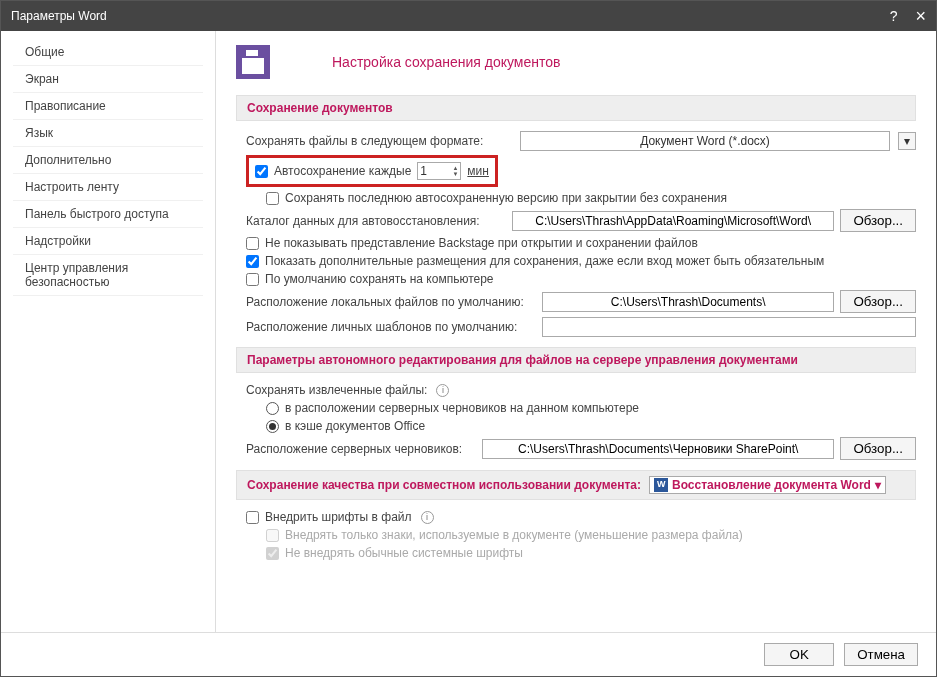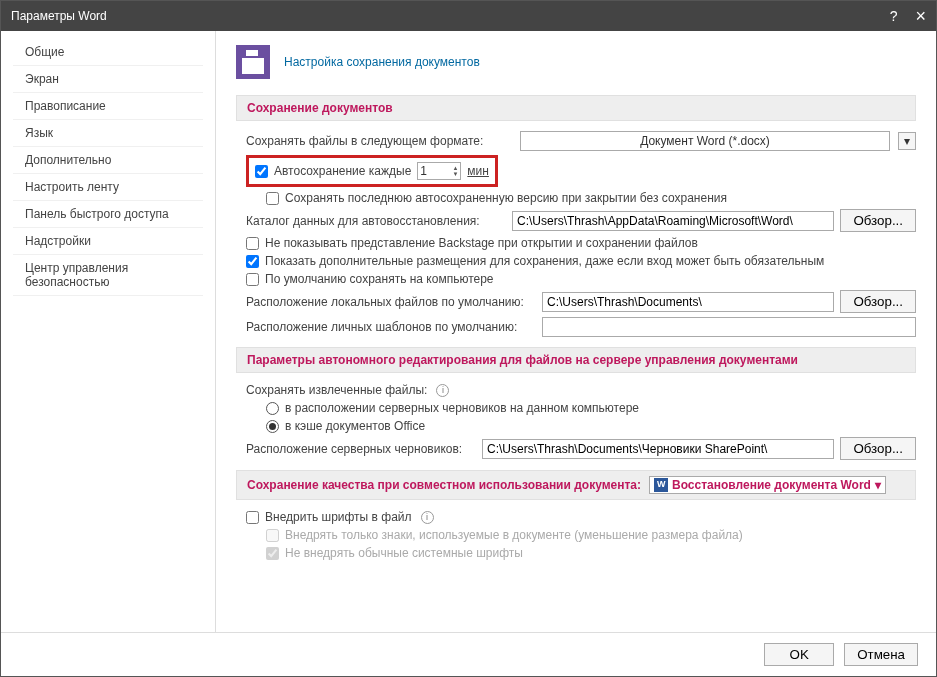--- a/index.html
+++ b/index.html
@@ -59,21 +59,21 @@
       width: 22px; height: 16px;
       background: #fff;
     }
     .save-icon::after {
       content: "";
       position: absolute;
       top: 5px; left: 10px;
       width: 12px; height: 6px;
       background: #fff;
     }
-    .header-title { font-size: 12px; color: #0369a1; }
+    .header-title { font-size: 14px; color: #be185d; margin-left: 48px; }
     .section-header {
       background: #eee;
       padding: 5px 10px;
       font-weight: bold;
       margin: 10px 0 10px 0;
       border: 1px solid #e0e0e0;
       color: #be185d;
     }
     .row { display: flex; align-items: center; gap: 6px; margin: 4px 0 4px 10px; }
     .row.indent1 { margin-left: 30px; }
@@ -96,20 +96,21 @@
       margin-left: 2px;
       background: #f5f5f5;
     }
     .checkbox { width: 13px; height: 13px; }
     .text-input {
       border: 1px solid #aaa;
       padding: 2px 4px;
       background: #fff;
       font-family: inherit;
       font-size: 12px;
+      text-align: center;
     }
     .num-input {
       border: 1px solid #aaa;
       width: 44px;
       padding: 1px 2px;
       display: inline-flex;
       align-items: center;
       justify-content: space-between;
     }
     .spin { display: flex; flex-direction: column; font-size: 6px; line-height: 6px; color: #555; }

